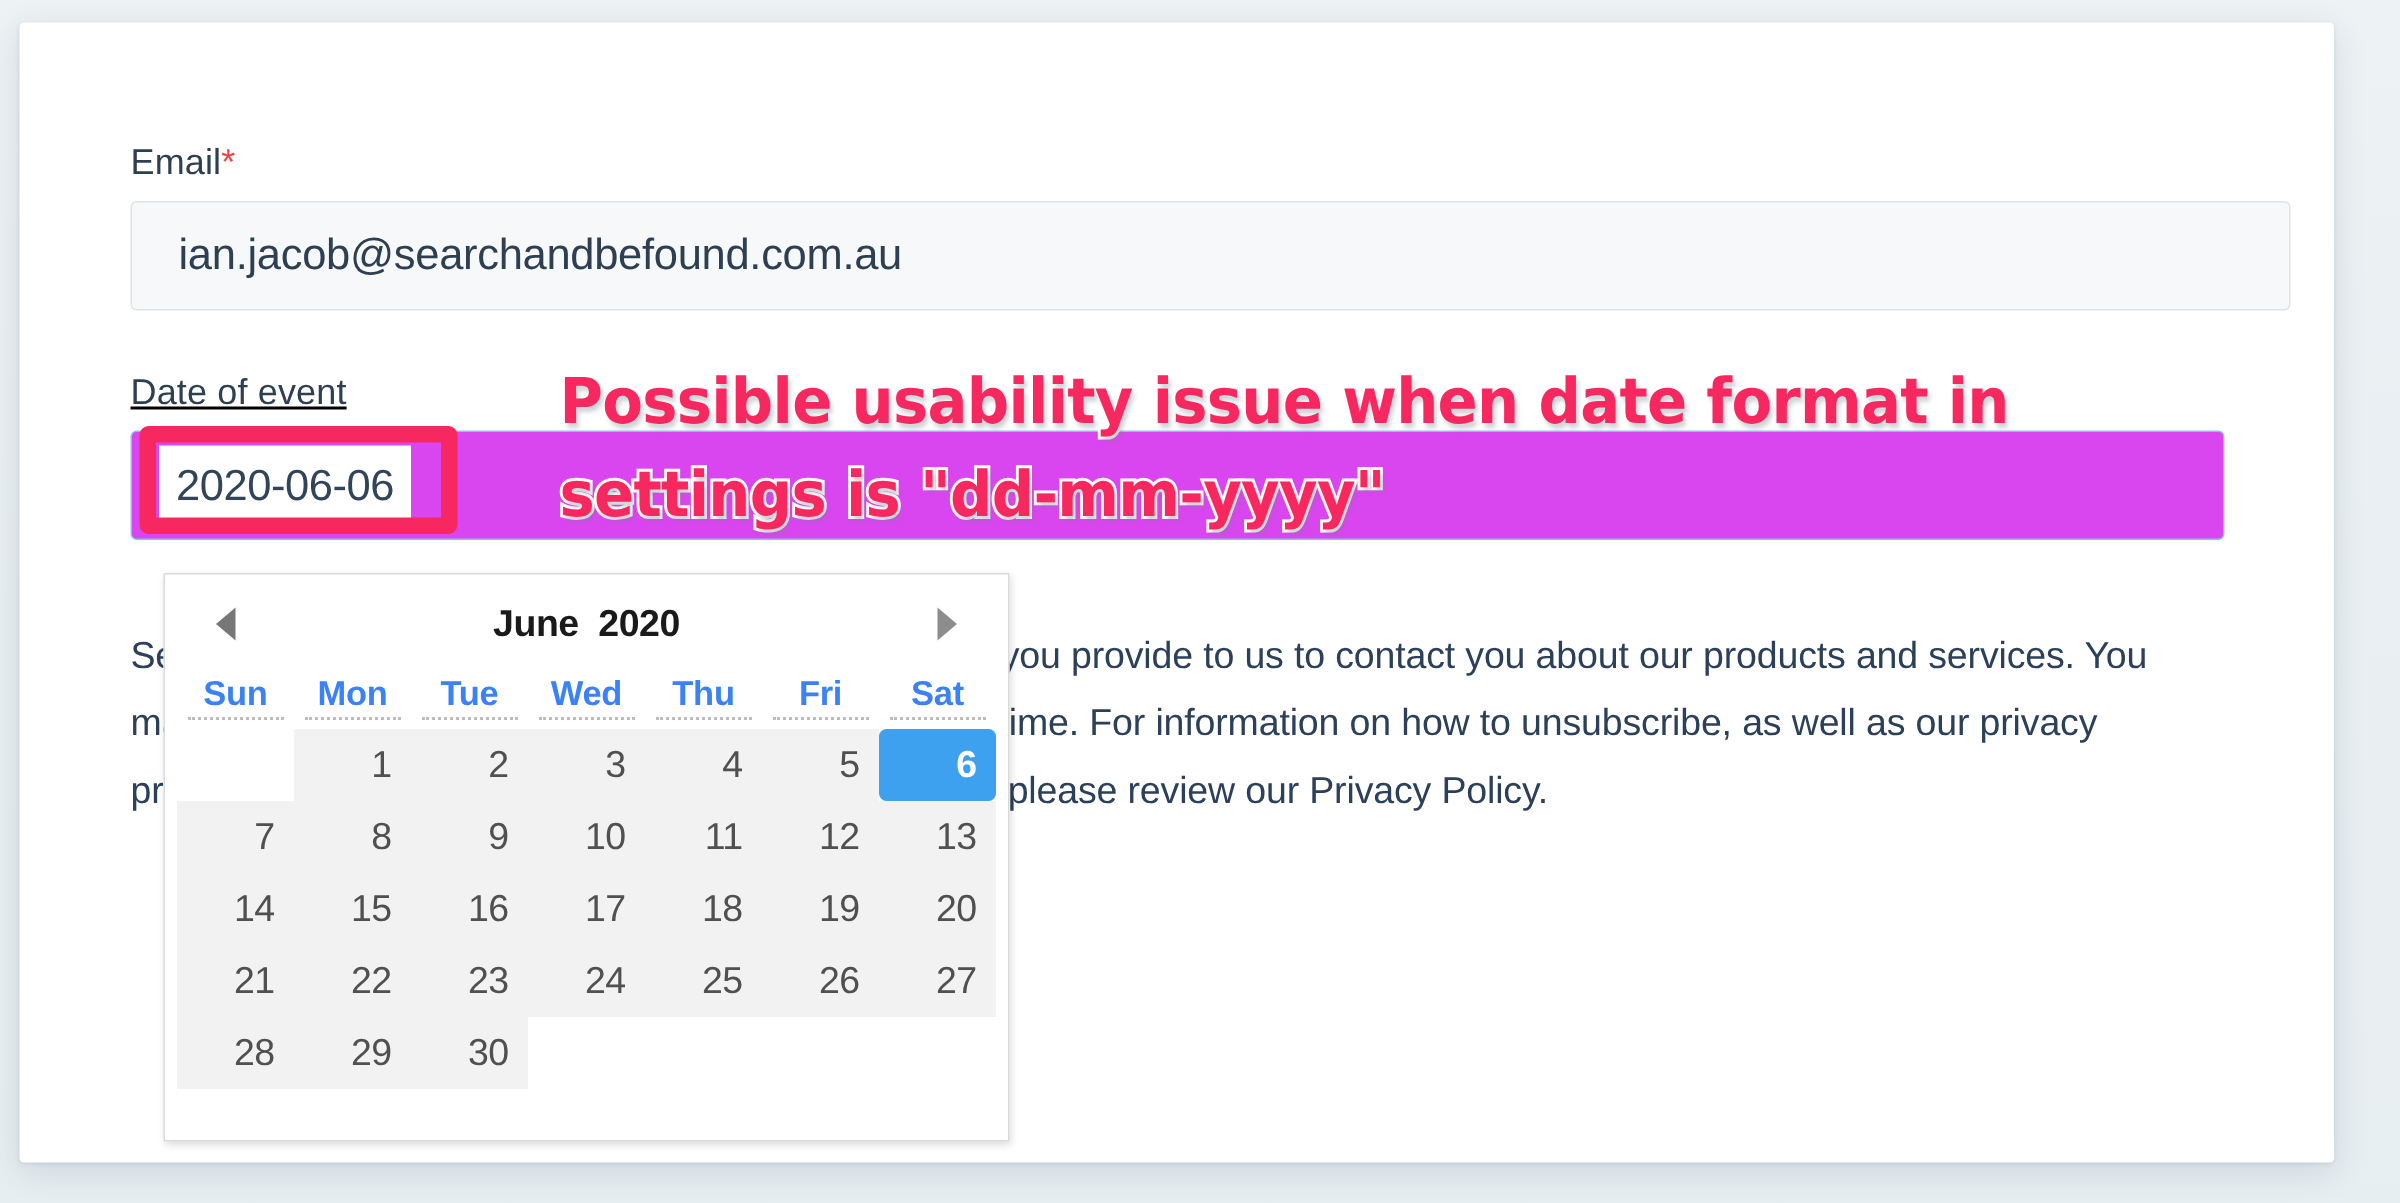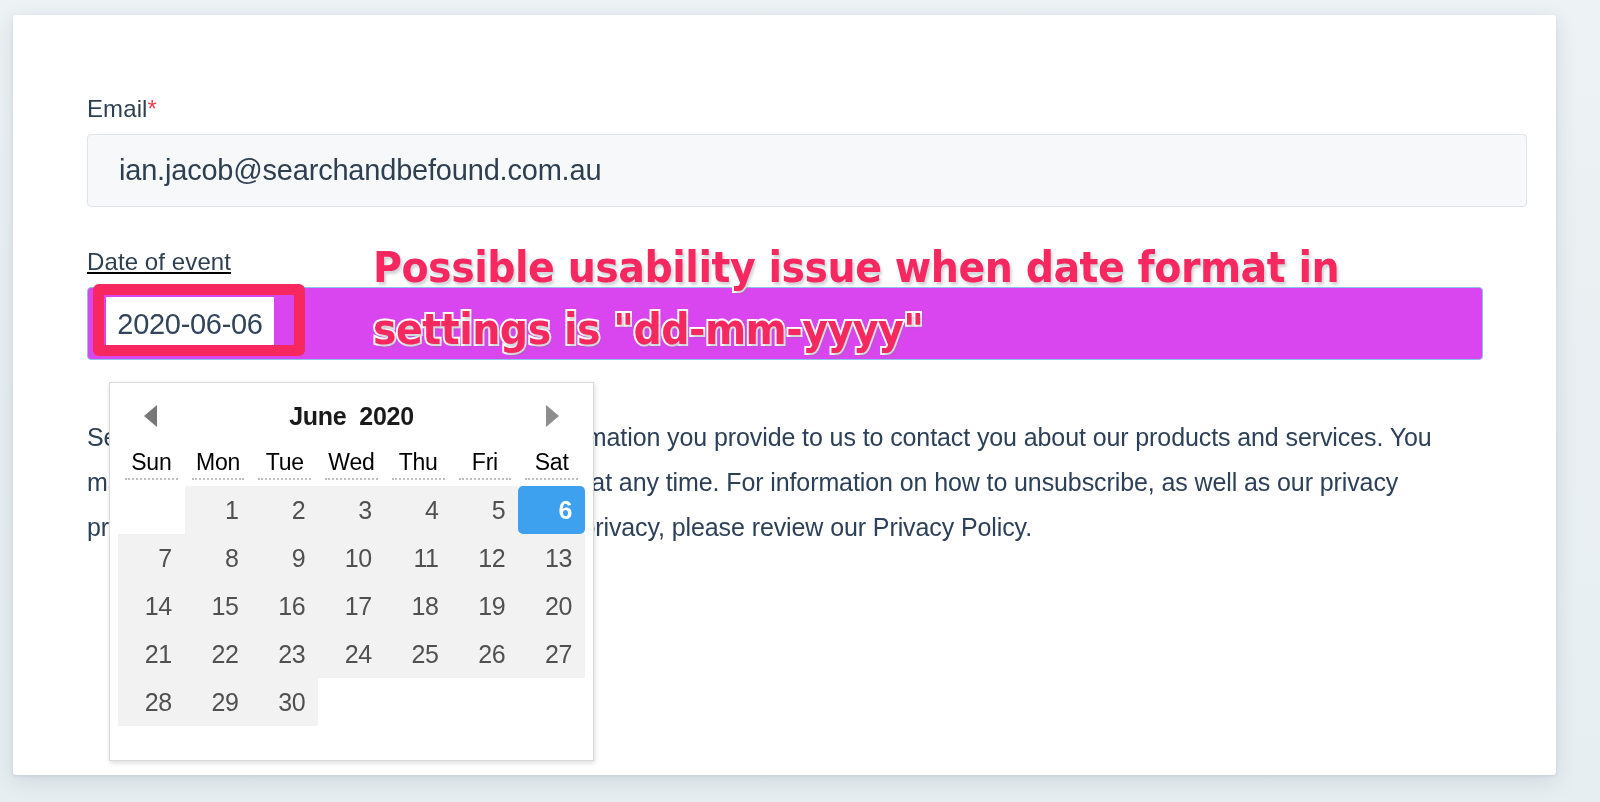--- a/index.html
+++ b/index.html
@@ -145,21 +145,21 @@
     color: #2d4059;
     letter-spacing: -0.1px;
     z-index: 1;
   }
 
   
   .calendar {
     position: absolute;
     left: 96px;
     top: 367px;
-    width: 485px;
+    width: 564px;
     height: 379px;
     background: #ffffff;
     border: 1px solid #d9d9d9;
     box-shadow: 1px 2px 5px rgba(0,0,0,0.14);
     z-index: 25;
     font-family: "Liberation Sans", sans-serif;
   }
 
   .cal-header {
     height: 66px;
@@ -196,22 +196,22 @@
 
   .cal-weekdays {
     display: grid;
     grid-template-columns: repeat(7, 1fr);
     padding: 0 8px;
     margin-bottom: 6px;
   }
   .cal-weekday {
     text-align: center;
     font-size: 23px;
-    font-weight: normal;
-    color: #000000;
+    font-weight: bold;
+    color: #3b82f6;
     border-bottom: 2px dotted #bdbdbd;
     padding-bottom: 2px;
     margin: 0 7px;
     letter-spacing: -0.2px;
   }
 
   .cal-grid {
     display: grid;
     grid-template-columns: repeat(7, 1fr);
     padding: 0 8px 14px 8px;

